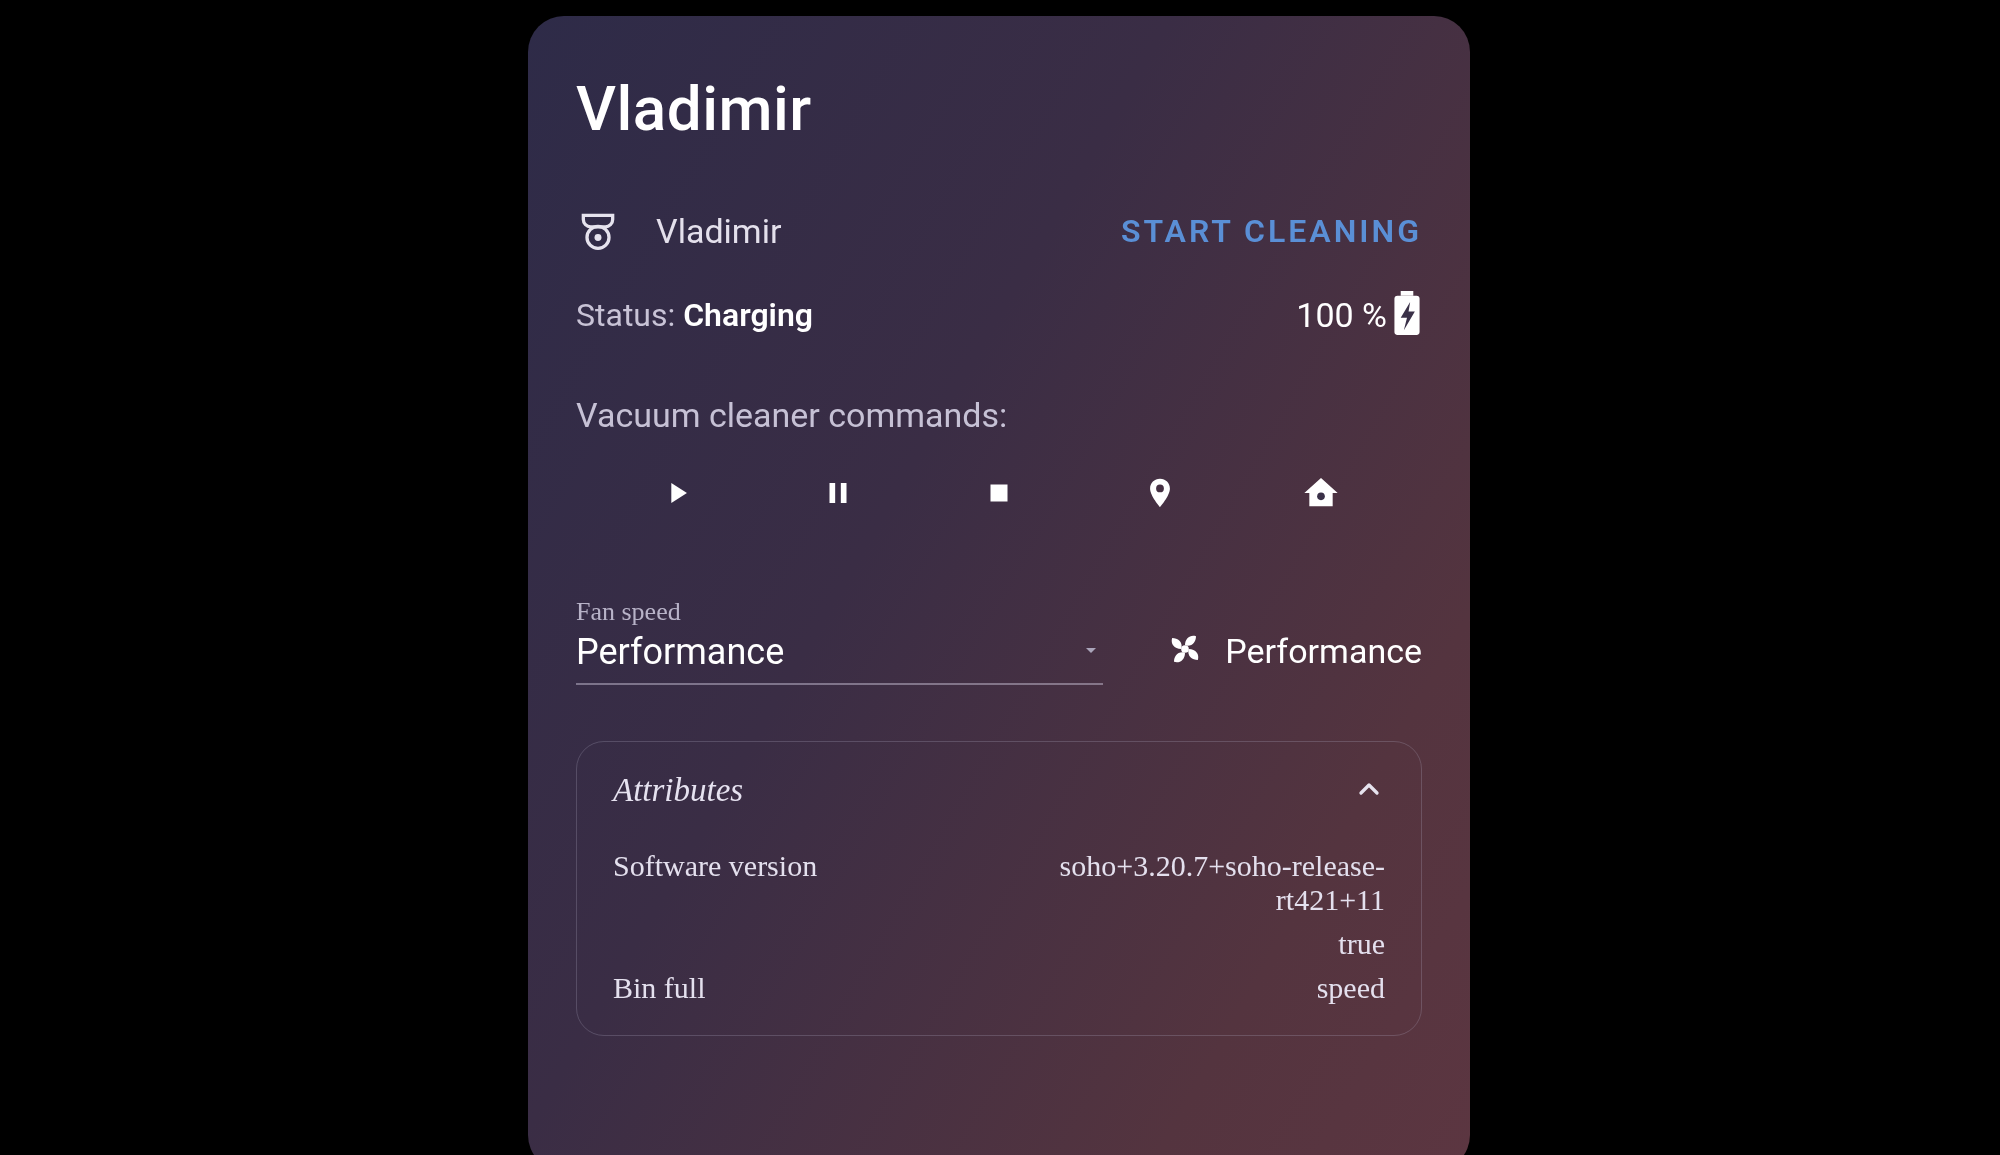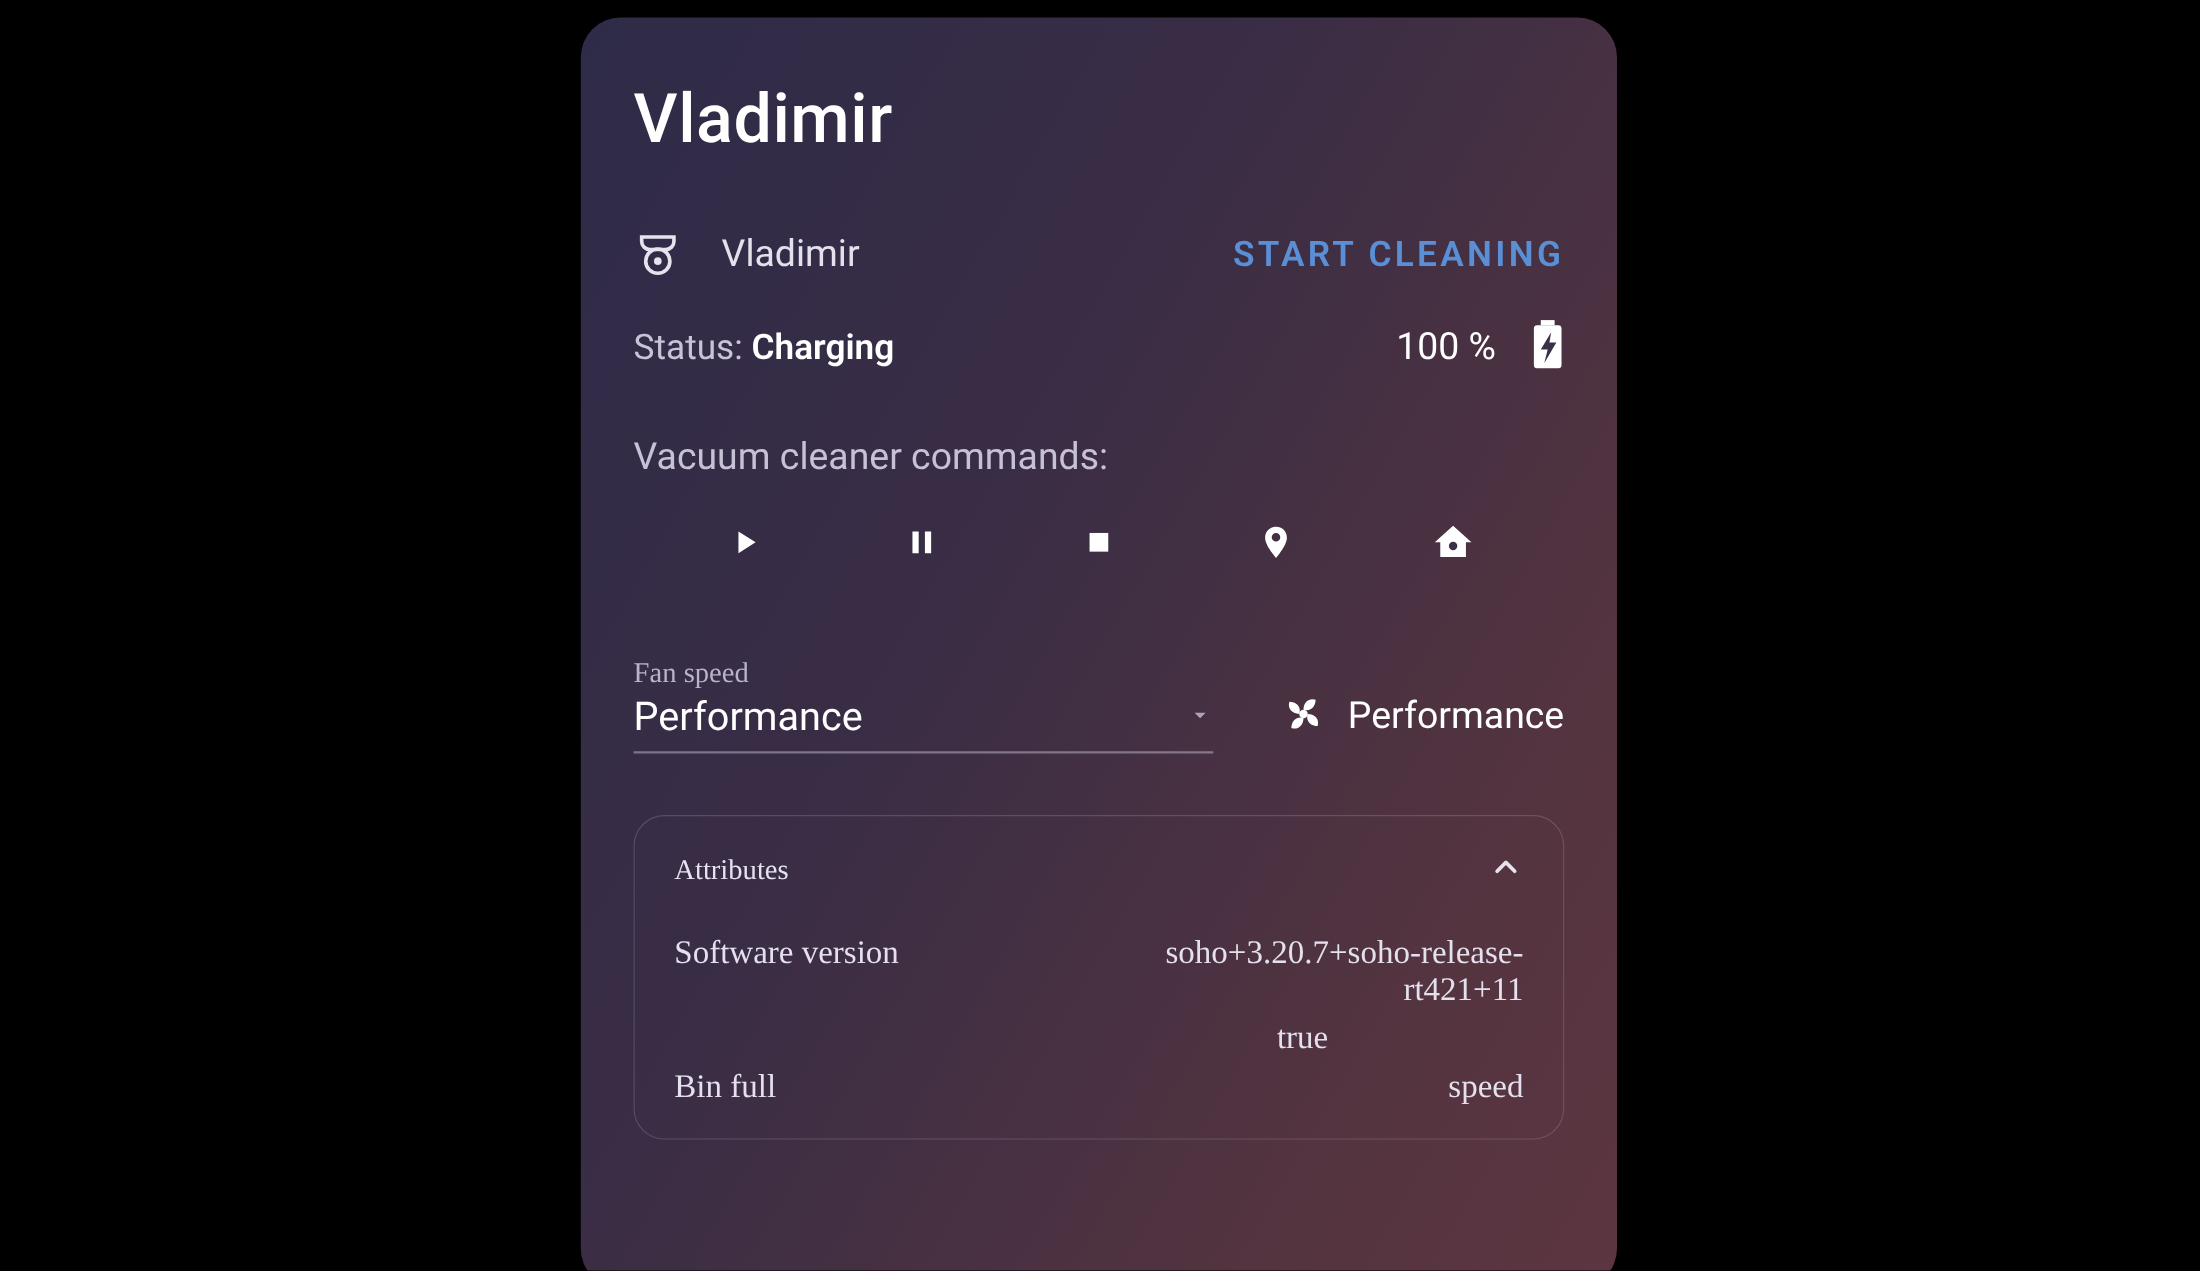--- a/index.html
+++ b/index.html
@@ -68,21 +68,21 @@
     font-size: 32px;
     color: #c8c3d6;
   }
   .status-value {
     color: #fff;
     font-weight: 600;
   }
   .battery-group {
     display: flex;
     align-items: center;
-    gap: 32px;
+    gap: 5px;
   }
   .battery-pct {
     font-size: 34px;
     color: #fff;
   }
   .commands-label {
     font-size: 34px;
     color: #c6c1d5;
     margin-bottom: 30px;
   }
@@ -148,26 +148,27 @@
     font-family: Georgia, 'Times New Roman', serif;
   }
   .attr-header {
     display: flex;
     justify-content: space-between;
     align-items: center;
     margin-bottom: 40px;
     cursor: pointer;
   }
   .attr-title {
-    font-size: 26px;
+    font-size: 33px;
     color: #e6e2f0;
+    font-style: italic;
   }
   .attr-row {
     display: flex;
-    justify-content: center;
+    justify-content: flex-end;
     align-items: flex-start;
     font-size: 30px;
     color: #e4e0ee;
     margin-bottom: 10px;
   }
   .attr-key {
     flex: 0 0 46%;
   }
   .attr-val {
     flex: 0 0 54%;

